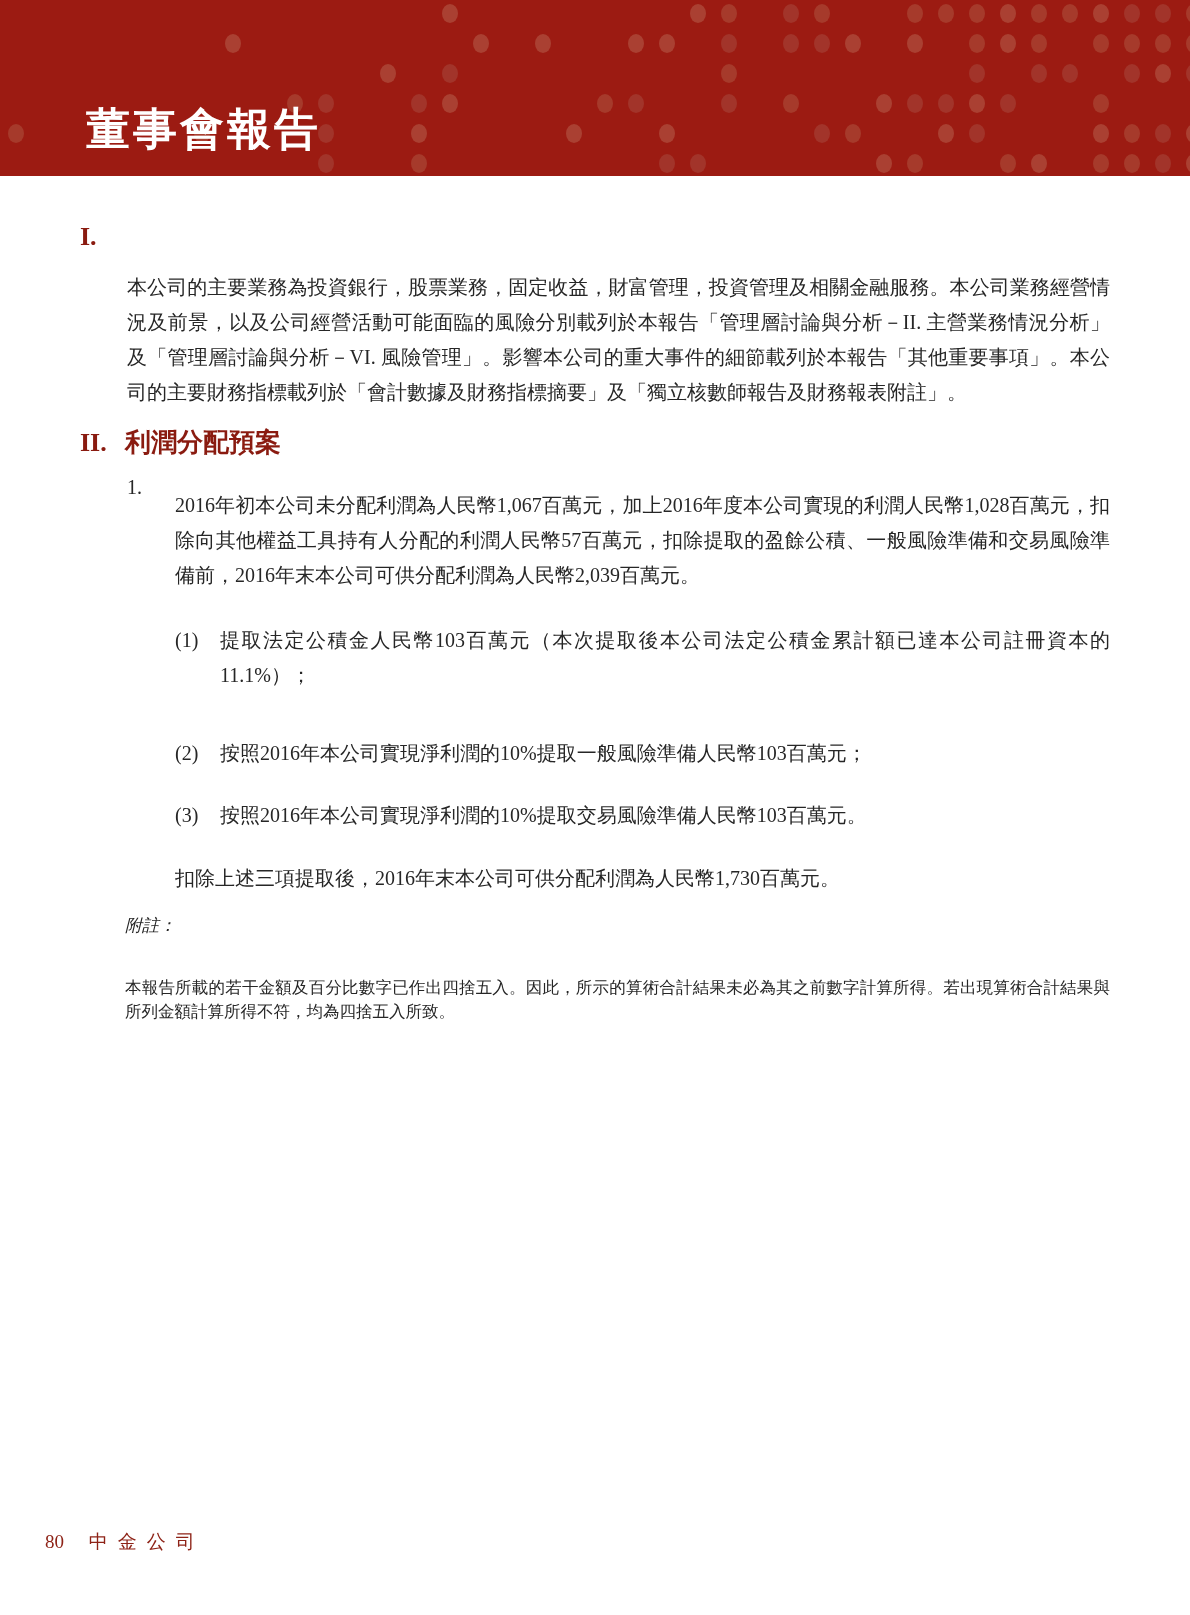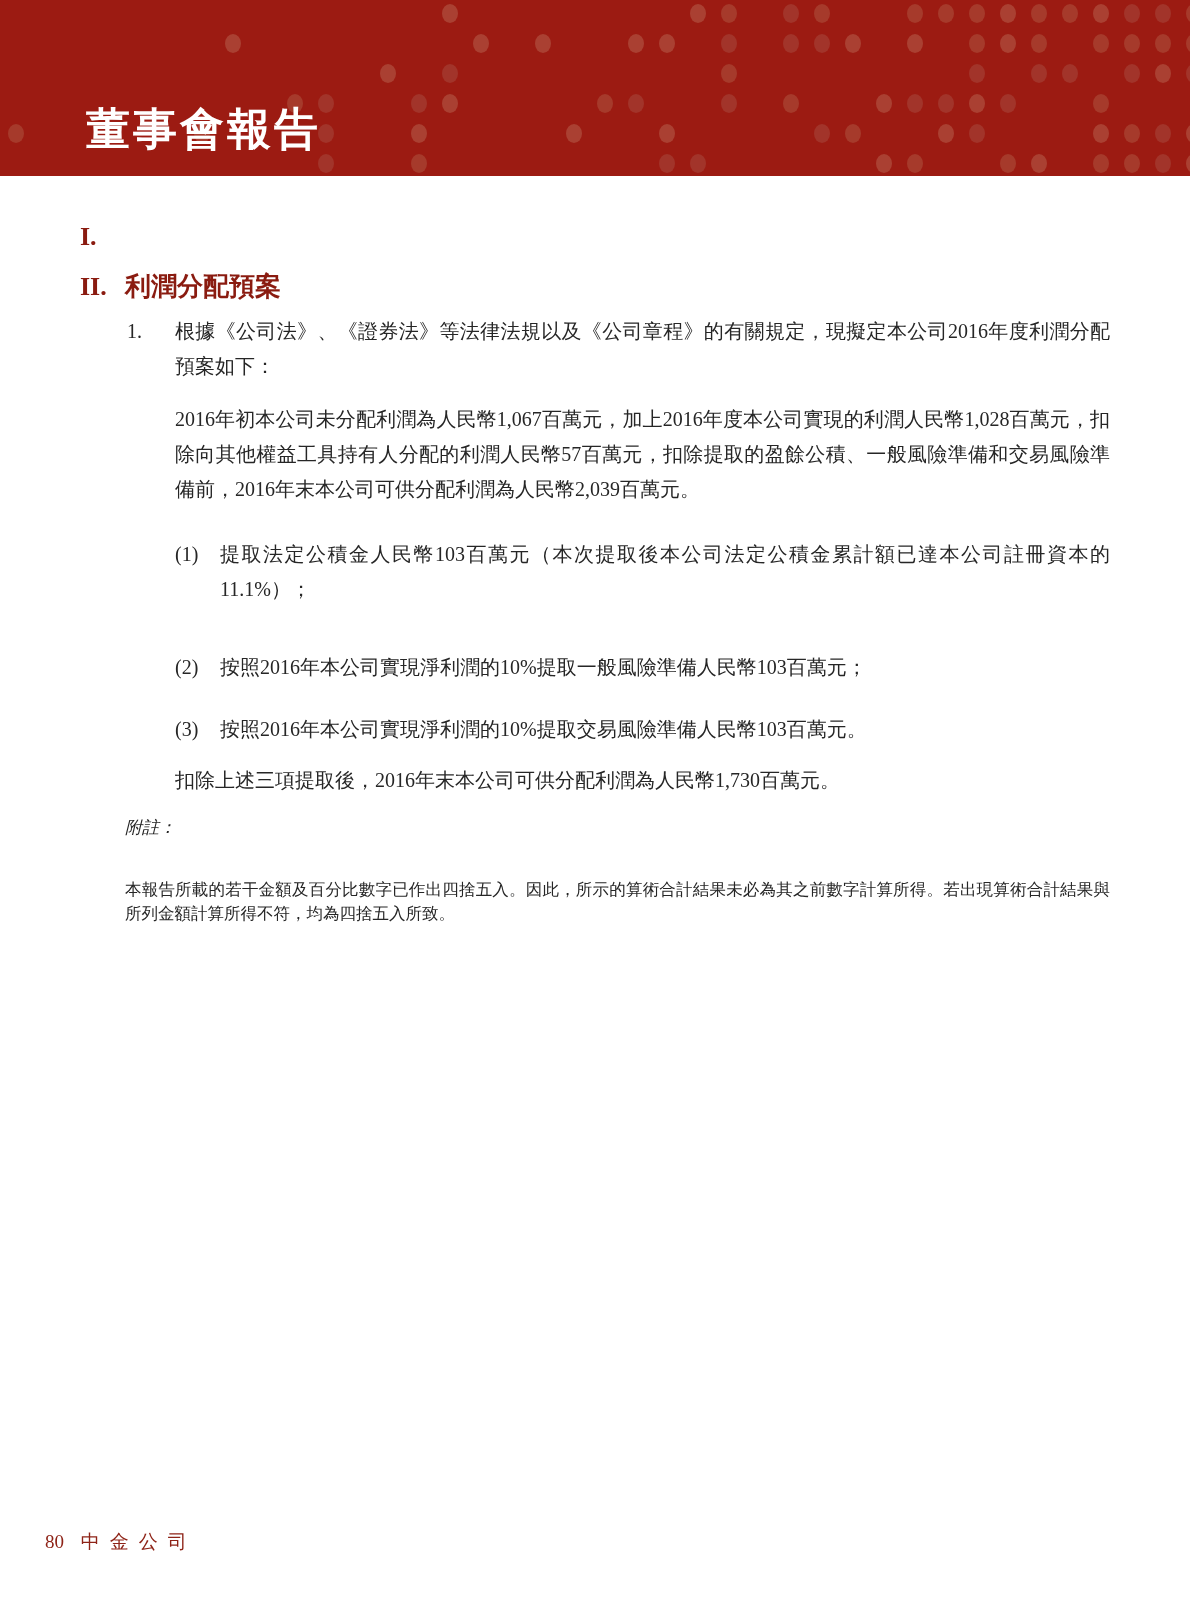--- a/index.html
+++ b/index.html
@@ -36,37 +36,37 @@
   .item-row .ibody{width:935px;}
   .item-lead{font-size:20px;line-height:35px;text-align:justify;margin:0;}
   .item-par{font-size:20px;line-height:35px;text-align:justify;margin:18px 0 0 0;}
   .item-par.gap27{margin-top:27px;}
   .sub-row{display:flex;margin-top:30px;font-size:20px;line-height:35px;}
   .sub-row .snum{width:45px;flex:none;}
   .sub-row .sbody{width:890px;text-align:justify;}
   .sub-row.g43{margin-top:43px;}
   .sub-row.g27{margin-top:27px;}
   .close-par{font-size:20px;line-height:35px;text-align:justify;margin:30px 0 0 0;}
-  .close-par.g28{margin-top:16px;}
+  .close-par.g28{margin-top:28px;}
   .note-label{
     margin:18px 0 0 45px;font-size:17px;line-height:24px;font-style:italic;
   }
   .note-body{
     margin:38px 8px 0 45px;width:985px;font-size:16.5px;line-height:24px;
     text-align:justify;
     font-family:Liberation Serif, serif;
   }
   .item-indent{margin-left:47px;}
   
   .footer{
     position:absolute;left:45px;top:1530px;color:#8e2317;font-size:19px;
     line-height:24px;white-space:nowrap;
   }
   .footer .pageno{display:inline-block;}
-  .footer .company{display:inline-block;margin-left:12px;letter-spacing:10px;}
+  .footer .company{display:inline-block;margin-left:20px;letter-spacing:10px;}
 </style>
 </head>
 <body>
 
 <div class="page">
 
   <div class="banner">
     <div id="dots">
         <div class="dot" style="left: 442px; top: 4px; background: rgb(170, 64, 50);"></div>
         <div class="dot" style="left: 690px; top: 4px; background: rgb(170, 64, 50);"></div>
@@ -151,31 +151,31 @@
         <div class="dot" style="left: 1186px; top: 154px; background: rgb(170, 64, 50);"></div>
       </div>
     <div class="banner-title">董事會報告</div>
   </div>
 
   <div class="content">
 
     <div class="sec-head">
       <span class="num">I.</span>
     </div>
+    <p class="body-par item-indent">本公司的主要業務為投資銀行，股票業務，固定收益，財富管理，投資管理及相關金融服務。本公司業務經營情況及前景，以及公司經營活動可能面臨的風險分別載列於本報告「管理層討論與分析－II. 主營業務情況分析」及「管理層討論與分析－VI. 風險管理」。影響本公司的重大事件的細節載列於本報告「其他重要事項」。本公司的主要財務指標載列於「會計數據及財務指標摘要」及「獨立核數師報告及財務報表附註」。</p>
 
     <div class="sec-head second">
       <span class="num">II.</span>
       <span>利潤分配預案</span>
     </div>
 
     <div class="item-row item-indent">
       <span class="inum">1.</span>
       <div class="ibody">
 
-        <p class="item-lead">根據《公司法》、《證券法》等法律法規以及《公司章程》的有關規定，現擬定本公司2016年度利潤分配預案如下：</p>
 
         <p class="item-par">2016年初本公司未分配利潤為人民幣1,067百萬元，加上2016年度本公司實現的利潤人民幣1,028百萬元，扣除向其他權益工具持有人分配的利潤人民幣57百萬元，扣除提取的盈餘公積、一般風險準備和交易風險準備前，2016年末本公司可供分配利潤為人民幣2,039百萬元。</p>
 
 
         <div class="sub-row">
           <span class="snum">(1)</span>
           <span class="sbody">提取法定公積金人民幣103百萬元（本次提取後本公司法定公積金累計額已達本公司註冊資本的11.1%）；</span>
         </div>
         <div class="sub-row g43">
           <span class="snum">(2)</span>

